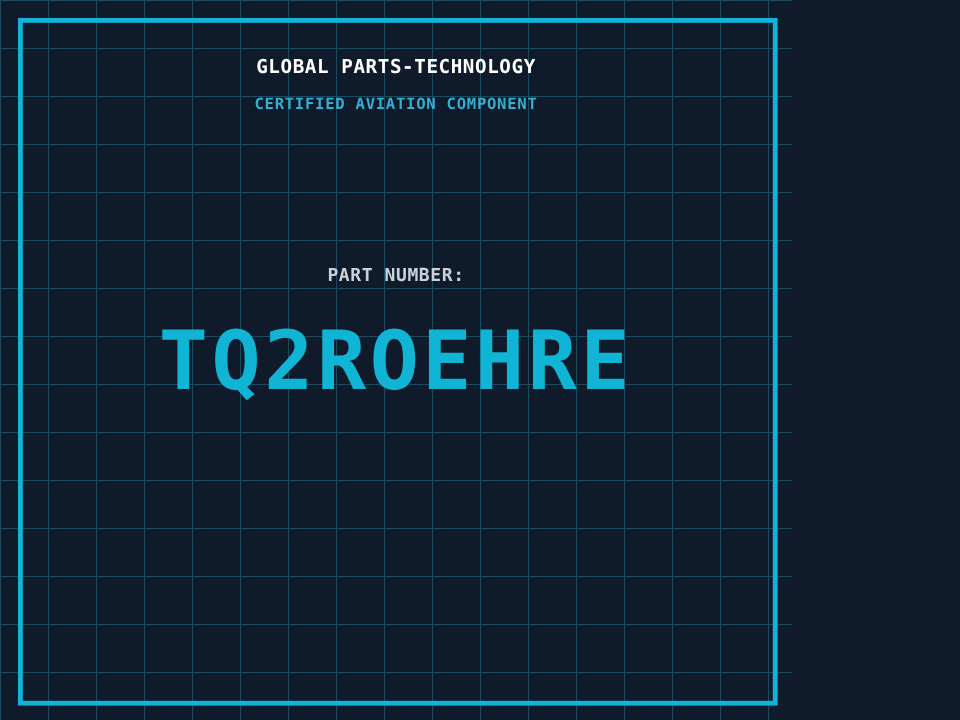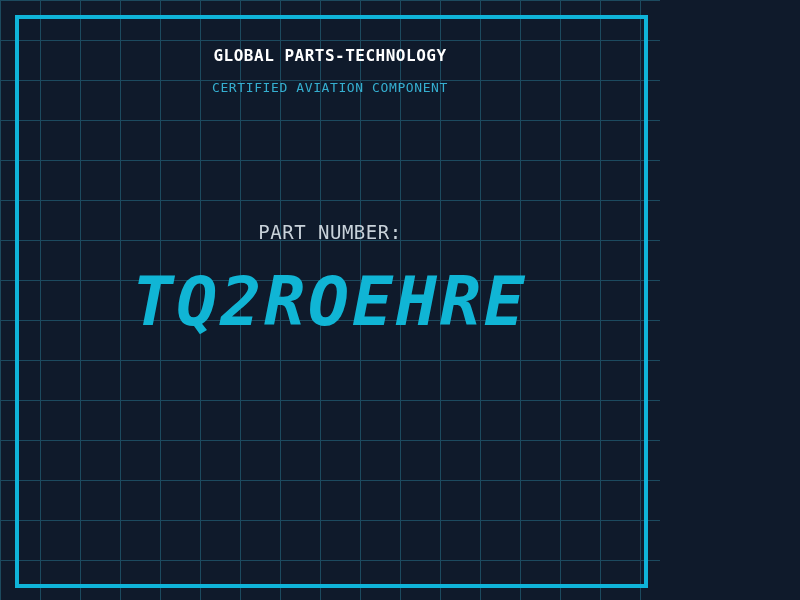--- a/index.html
+++ b/index.html
@@ -33,53 +33,53 @@
     pointer-events: none;
   }
 
   .txt {
     position: absolute;
     left: 0;
     width: 100%;
     text-align: center;
     line-height: 1.4;
     white-space: pre;
+    font-weight: bold;
   }
 
   .title {
     top: 45px;
     font-size: 16px;
     font-weight: bold;
     letter-spacing: 0.5px;
     color: var(--title, #FFFFFF);
   }
 
   .subtitle {
     top: 79px;
     font-size: 13px;
     letter-spacing: 0.6px;
     color: var(--subtitle, #35AFD0);
   }
 
   .part-label {
     top: 219px;
-    font-size: 19px;
-    font-weight: normal;
+    font-size: 15px;
+    font-weight: bold;
     letter-spacing: 0.5px;
     color: var(--part_label, #C9D2DA);
   }
 
   .part-number {
     top: 268px;
     font-size: 68px;
     font-weight: bold;
     line-height: 1;
     letter-spacing: 3px;
     color: var(--part_number, #10B5D5);
-    font-style: italic;
   }
 
   .website {
     top: 529px;
     font-size: 13.5px;
     letter-spacing: 0.5px;
     color: var(--website, #E9EDF2);
   }
 </style>
 </head>

